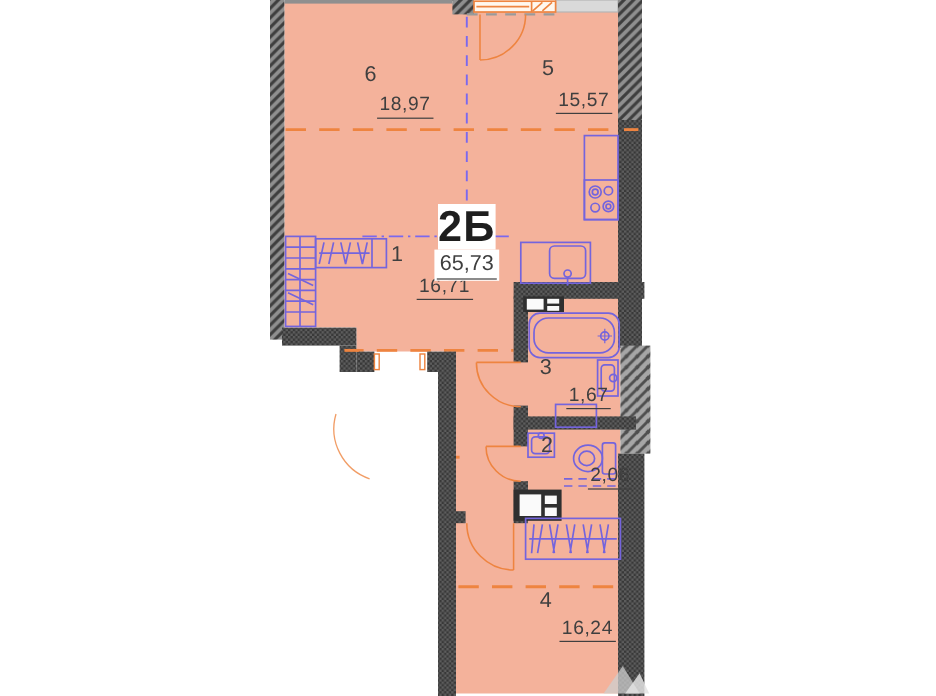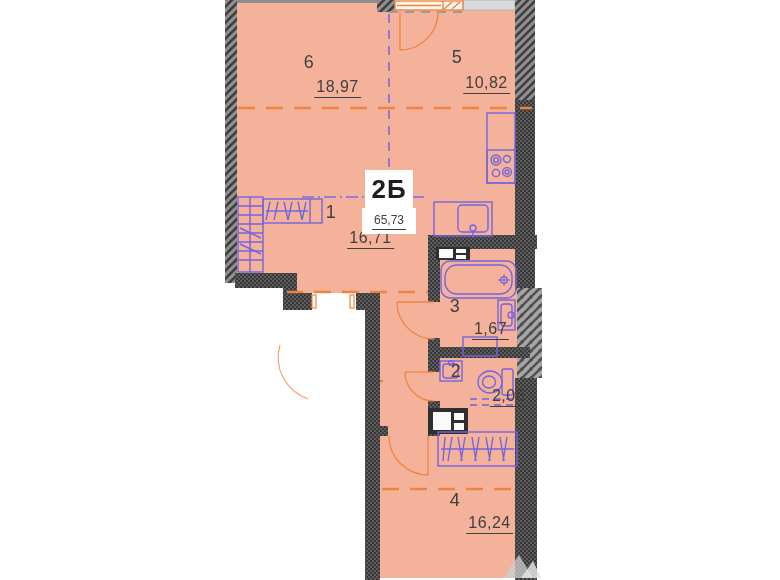--- a/index.html
+++ b/index.html
@@ -5,24 +5,24 @@
   html,body{margin:0;padding:0;background:#fff;}
   .plan{position:relative;width:780px;height:580px;background:#ffffff;overflow:hidden;
         font-family:"Liberation Sans",sans-serif;color:#3f3f3f;}
   .plan svg{position:absolute;left:0;top:0;}
   .lbl{position:absolute;transform:translate(-50%,-50%);white-space:nowrap;
        font-size:17px;letter-spacing:.5px;color:#3f3f3f;z-index:5;}
   .lbl.num{font-size:18px;}
   .lbl.area span{border-bottom:1.6px solid #3f3f3f;padding:0 2px 2px;font-size:16px;margin-left:45px;}
   .typebox{position:absolute;left:365px;top:170px;width:48px;height:38px;background:#fff;
            display:flex;align-items:center;justify-content:center;z-index:6;
-           font-size:26px;font-weight:bold;color:#1e1e1e;letter-spacing:1px;}
+           font-size:36px;font-weight:bold;color:#1e1e1e;letter-spacing:1px;}
   .totalbox{position:absolute;left:362px;top:208px;width:54px;height:26px;background:#fff;
             display:flex;align-items:center;justify-content:center;z-index:6;}
-  .totalbox span{font-size:12px;color:#3f3f3f;border-bottom:1.6px solid #3f3f3f;padding:0 2px 2px;}
+  .totalbox span{font-size:18px;color:#3f3f3f;border-bottom:1.6px solid #3f3f3f;padding:0 2px 2px;}
 </style>
 </head>
 <body>
 
 <div class="plan">
 
 <svg width="780" height="580" viewBox="0 0 780 580">
   <defs>
     <pattern id="hatch" width="8" height="8" patternUnits="userSpaceOnUse">
       <rect width="8" height="8" fill="#8f8f8f"></rect>
@@ -192,21 +192,21 @@
   <g>
     <path d="M503,578 L519,555 L533,578 Z" fill="#cfcfcf" opacity="0.75"></path>
     <path d="M521,578 L533,561 L541,578 Z" fill="#e3e3e3" opacity="0.85"></path>
   </g>
 </svg>
 
 <div class="lbl num" style="left:309px;top:62px">6</div>
 <div class="lbl area" style="left:315px;top:87px"><span>18,97</span></div>
 
 <div class="lbl num" style="left:457px;top:57px">5</div>
-<div class="lbl area" style="left:464px;top:83px"><span>10,82</span></div>
+<div class="lbl area" style="left:464px;top:83px"><span>15,57</span></div>
 
 <div class="lbl num" style="left:331px;top:212px">1</div>
 <div class="lbl area" style="left:348px;top:238px"><span>16,71</span></div>
 
 <div class="lbl num" style="left:455px;top:306px">3</div>
 <div class="lbl area" style="left:468px;top:329px"><span>1,67</span></div>
 
 <div class="lbl num" style="left:456px;top:371px">2</div>
 <div class="lbl area" style="left:486px;top:396px"><span>2,06</span></div>
 

